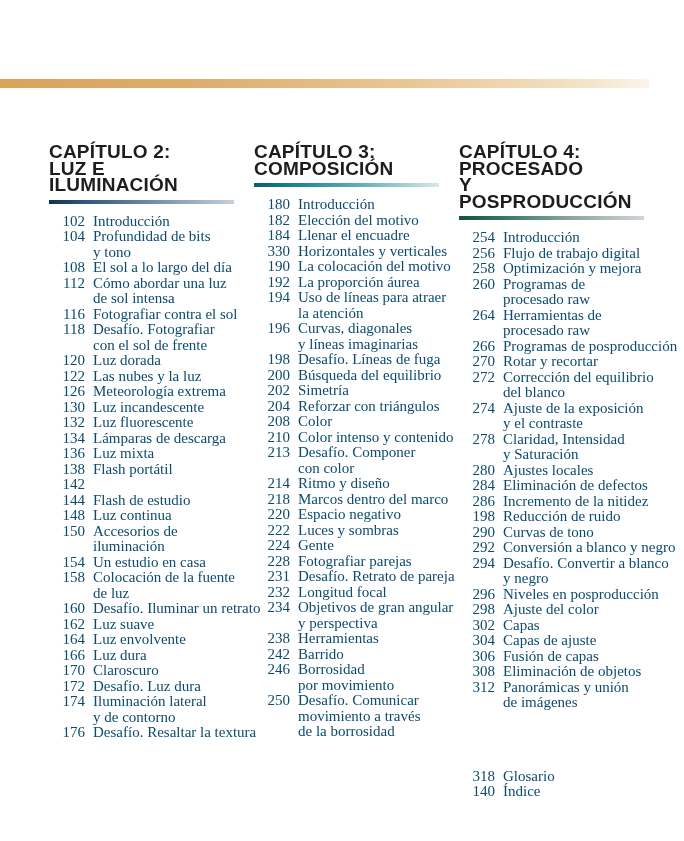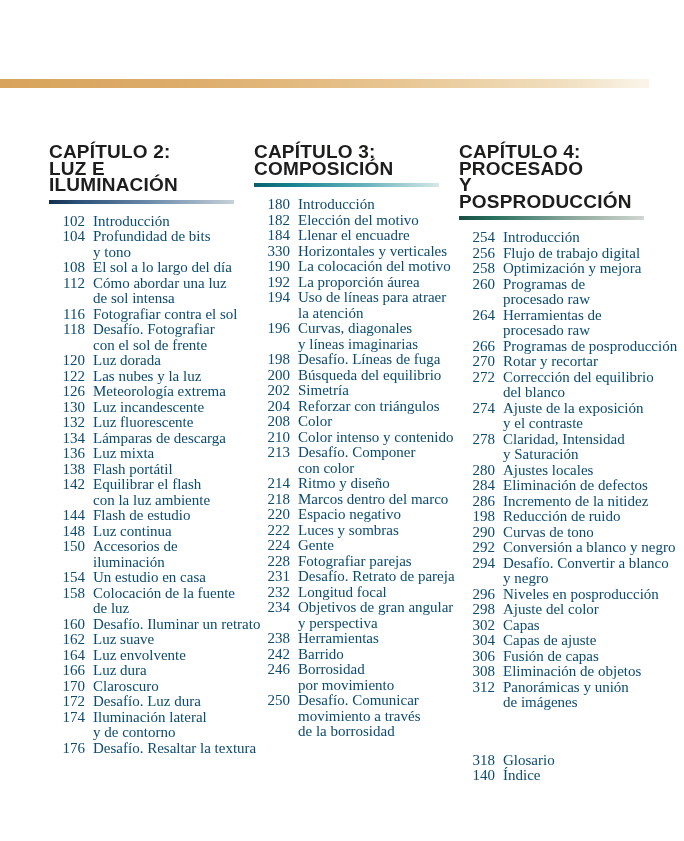--- a/index.html
+++ b/index.html
@@ -45,21 +45,21 @@
   }
   .entries {
     list-style: none;
     margin: 0;
     padding: 0;
     font-size: 15px;
     line-height: 15.5px;
     color: #0c4a6e;
   }
   .entry { display: flex; }
-  .entry.gap-before { margin-top: 42px; }
+  .entry.gap-before { margin-top: 58px; }
   .pnum {
     flex: none;
     width: 36px;
     text-align: right;
     margin-right: 8px;
   }
   .etext { flex: 1; min-width: 0; }
   .etext .line { white-space: nowrap; }
   .italic { }
 </style>
@@ -154,24 +154,20 @@
           </div>
         </li>
         <li class="entry">
           <span class="pnum">138</span>
           <div class="etext">
             <div class="line">Flash portátil</div>
           </div>
         </li>
         <li class="entry">
           <span class="pnum">142</span>
-          <div class="etext">
-            <div class="line">Equilibrar el flash</div>
-            <div class="line">con la luz ambiente</div>
-          </div>
         </li>
         <li class="entry">
           <span class="pnum">144</span>
           <div class="etext">
             <div class="line">Flash de estudio</div>
           </div>
         </li>
         <li class="entry">
           <span class="pnum">148</span>
           <div class="etext">

